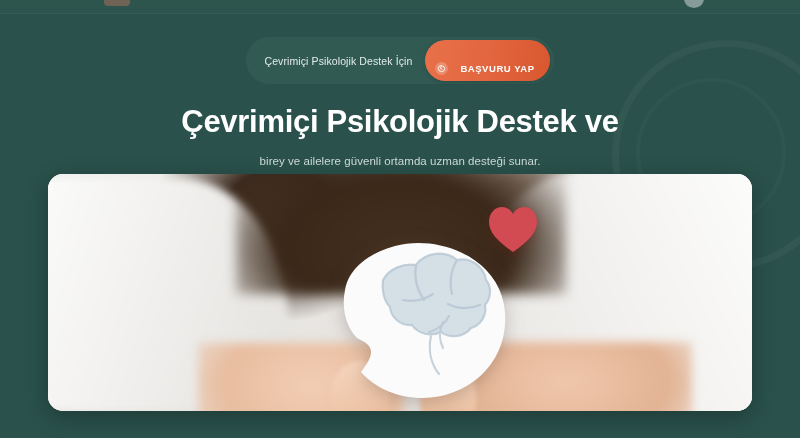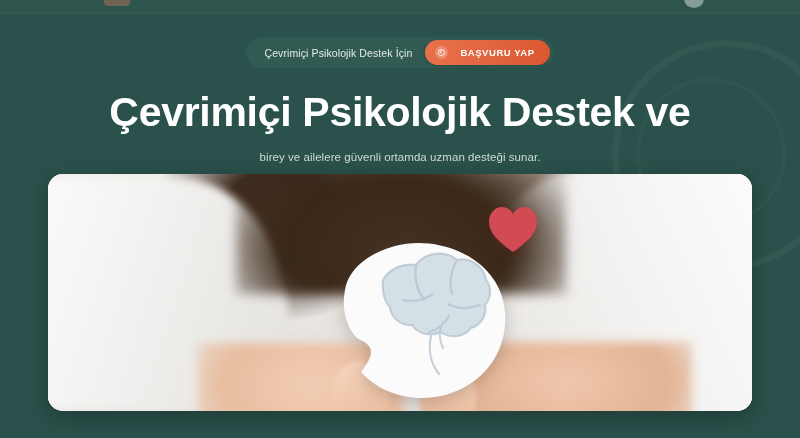--- a/index.html
+++ b/index.html
@@ -79,21 +79,21 @@
     font-size:10.5px;
     color:#e4ece9;
     letter-spacing:.1px;
     white-space:nowrap;
     padding-right:13px;
   }
   .cta-button {
     display:inline-flex;
     align-items:center;
     gap:12px;
-    padding:6px 15px 6px 10px;
+    padding:22px 15px 6px 10px;
     border:none;
     cursor:pointer;
     border-radius:999px;
     background:linear-gradient(100deg,#e8714a 0%,#e2663f 50%,#d9572f 100%);
     box-shadow:0 1px 4px rgba(0,0,0,0.18);
   }
   .cta-button-label {
     font-size:9.5px;
     font-weight:bold;
     color:#ffffff;
@@ -106,21 +106,21 @@
     border-radius:50%;
     background:rgba(255,255,255,0.22);
     display:inline-flex;
     align-items:center;
     justify-content:center;
   }
   .cta-icon svg { display:block; }
 
   .hero-title {
     margin-top:20px;
-    font-size:41px;
+    font-size:31px;
     line-height:1.19;
     font-weight:bold;
     color:#ffffff;
     letter-spacing:-.3px;
   }
 
   .hero-sub {
     margin-top:14px;
     font-size:11.5px;
     color:#cfdcd8;

